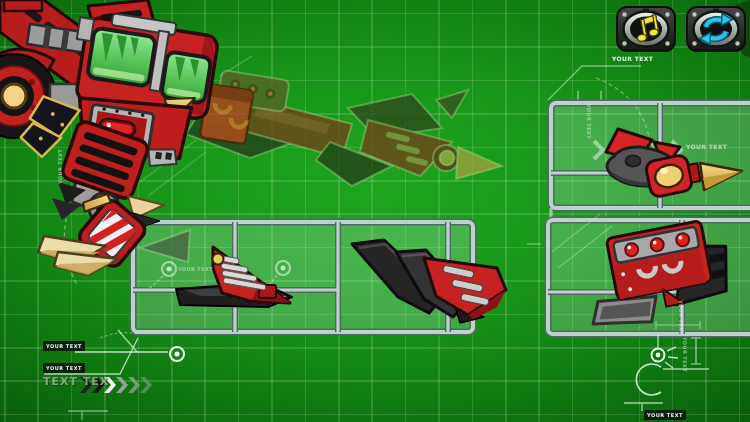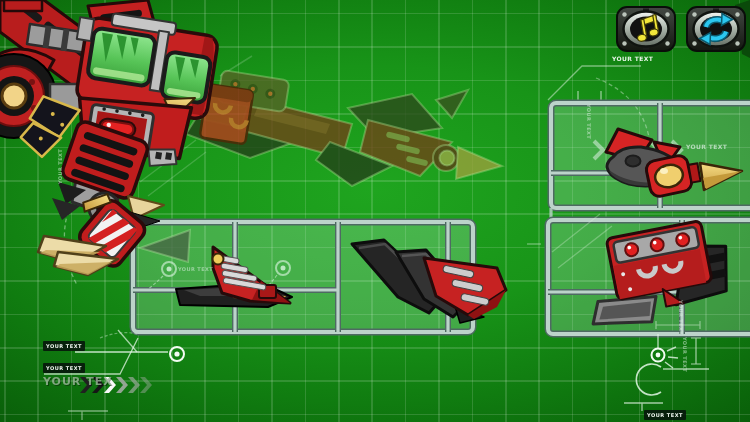--- a/index.html
+++ b/index.html
@@ -338,21 +338,21 @@
 <div class="lbl" style="left:612px;top:55px;">YOUR TEXT</div>
 <div class="lbl dim" style="left:686px;top:143px;">YOUR TEXT</div>
 <div class="lbl faint vert" style="left:592px;top:104px;">YOUR TEXT</div>
 <div class="lbl faint" style="left:178px;top:266px;">YOUR TEXT</div>
 <div class="lbl faint vert" style="left:684px;top:300px;">YOUR TEXT</div>
 <div class="lbl faint vertU" style="left:57px;top:184px;">YOUR TEXT</div>
 <div class="lbl faint vert" style="left:688px;top:337px;">YOUR TEXT</div>
 <div class="badge" style="left:43px;top:341px;">YOUR TEXT</div>
 <div class="badge" style="left:43px;top:363px;">YOUR TEXT</div>
 <div class="badge" style="left:644px;top:410px;">YOUR TEXT</div>
-<div class="bigtxt" style="left:43px;top:375px;">YOUR TEX</div>
+<div class="bigtxt" style="left:43px;top:375px;">TEXT TEX</div>
 
 <div class="btn" style="left:616px;top:6px;">
   <svg width="60" height="46" viewBox="0 0 60 46">
     <rect x="1" y="1" width="58" height="44" rx="10" fill="url(#caseG)" stroke="#0a0d0a" stroke-width="2"></rect>
     <circle cx="8.5" cy="8.5" r="2.2" fill="#bac4ba"></circle>
         <circle cx="51.5" cy="8.5" r="2.2" fill="#bac4ba"></circle>
     <circle cx="8.5" cy="37.5" r="2.2" fill="#bac4ba"></circle>
         <circle cx="51.5" cy="37.5" r="2.2" fill="#bac4ba"></circle>
     <rect x="27" y="2.5" width="6" height="5" fill="#1a1d1a"></rect>
         <rect x="27" y="38.5" width="6" height="5" fill="#1a1d1a"></rect>

